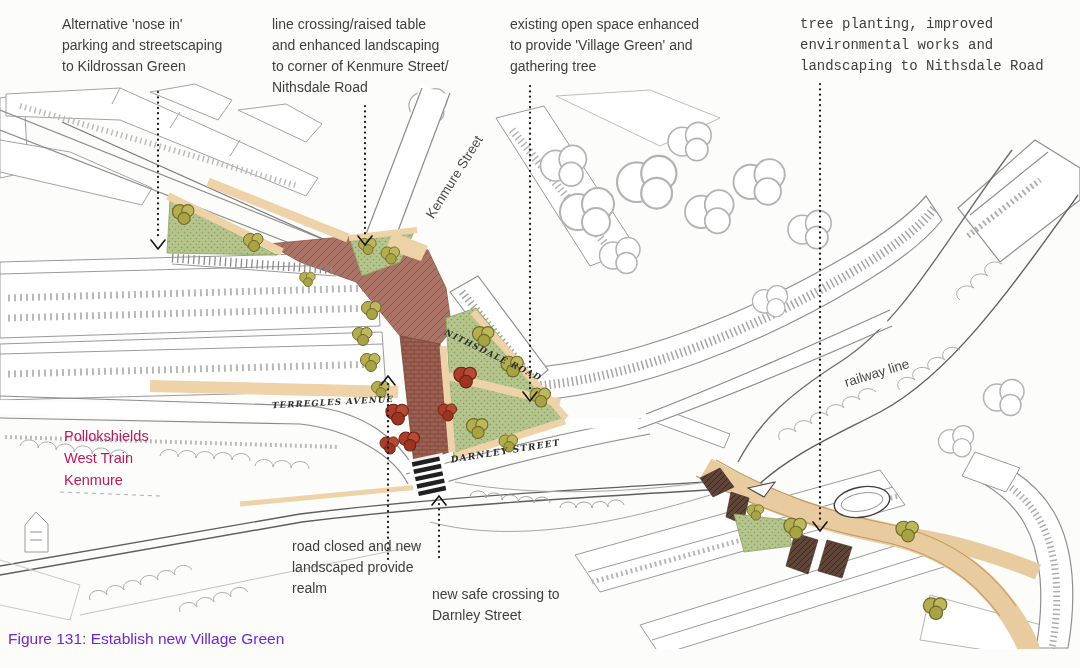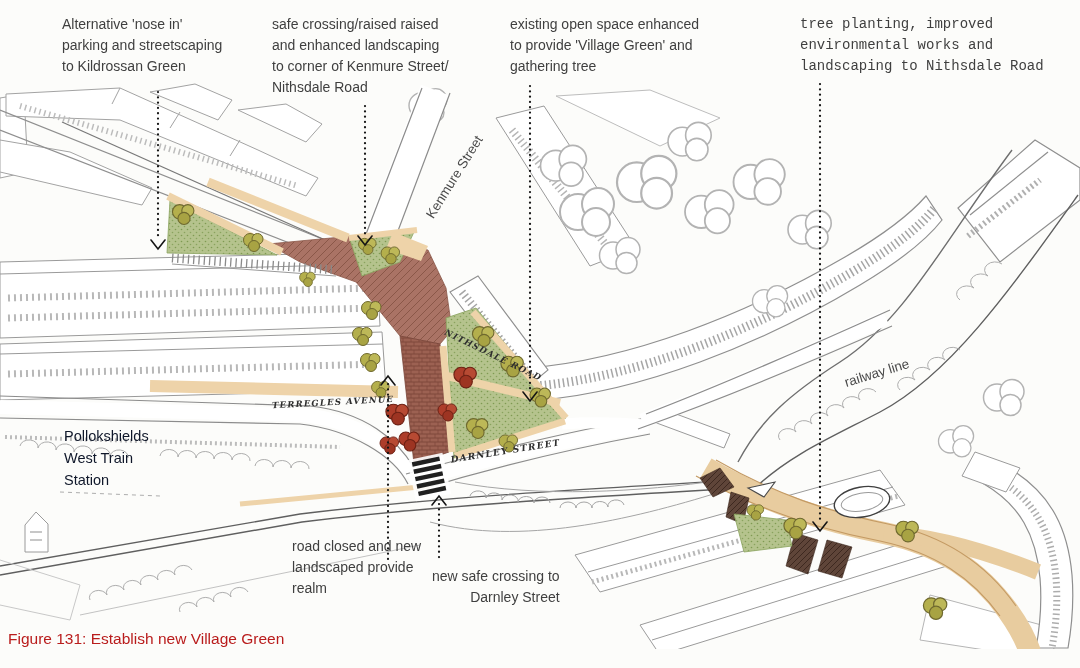--- a/index.html
+++ b/index.html
@@ -4,22 +4,22 @@
 <style>
   html,body{margin:0;padding:0;background:#fcfcfa;}
   .stage{position:relative;width:1080px;height:649px;background:#fcfcfa;
          font-family:"Liberation Sans",sans-serif;overflow:hidden;}
   .stage svg{position:absolute;left:0;top:0;}
   .ann{position:absolute;font-size:14px;line-height:21px;color:#3f3f3f;}
   .ann div{white-space:nowrap;}
   .maplabel{position:absolute;color:#4a4a4a;font-size:13.5px;white-space:nowrap;}
   .hand{position:absolute;font-family:"DejaVu Serif",serif;font-style:italic;
         font-weight:bold;font-size:8.5px;letter-spacing:1.2px;color:#2e2e2e;white-space:nowrap;}
-  .station{position:absolute;font-size:14.5px;line-height:22px;color:#0f172a;}
-  .caption{position:absolute;left:8px;top:630px;font-size:15.5px;color:#b91c1c;
+  .station{position:absolute;font-size:14.5px;line-height:22px;color:#be185d;}
+  .caption{position:absolute;left:8px;top:630px;font-size:15.5px;color:#6d28d9;
            border-bottom:1.6px solid #5a5a5a;padding:0 10px 3px 0;}
 </style>
 </head>
 <body>
 
 <div class="stage">
 
 <svg width="1080" height="668" viewBox="0 0 1080 668">
   <defs>
     <pattern id="pgreen" width="6" height="6" patternUnits="userSpaceOnUse">
@@ -279,52 +279,52 @@
     <path d="M432,505 L439,496 L446,505" stroke-width="1.6"></path>
   </g>
 </svg>
 
 <div class="ann" style="left:62px;top:14px;">
   <div>Alternative 'nose in'</div>
   <div>parking and streetscaping</div>
   <div>to Kildrossan Green</div>
 </div>
 <div class="ann" style="left:272px;top:14px;">
-  <div>safe crossing/raised raised</div>
+  <div>line crossing/raised table</div>
   <div>and enhanced landscaping</div>
   <div>to corner of Kenmure Street/</div>
   <div>Nithsdale Road</div>
 </div>
 <div class="ann" style="left:510px;top:14px;">
   <div>existing open space enhanced</div>
   <div>to provide 'Village Green' and</div>
   <div>gathering tree</div>
 </div>
 <div class="ann" style="left:800px;top:14px;font-family:Liberation Mono, monospace;">
   <div>tree planting, improved</div>
   <div>environmental works and</div>
   <div>landscaping to Nithsdale Road</div>
 </div>
 
 <div class="ann" style="left:292px;top:536px;">
   <div>road closed and new</div>
   <div>landscaped provide</div>
   <div>realm</div>
 </div>
-<div class="ann" style="left:432px;top:566px;text-align:right;">
+<div class="ann" style="left:432px;top:584px;">
   <div>new safe crossing to</div>
   <div>Darnley Street</div>
 </div>
 
 <div class="maplabel" style="left:403px;top:162px;width:112px;transform:rotate(-58deg);">Kenmure Street</div>
 <div class="maplabel" style="left:843px;top:362px;width:90px;transform:rotate(-17deg);">railway line</div>
 <div class="hand" style="left:272px;top:397px;transform:rotate(-3deg);">TERREGLES AVENUE</div>
 <div class="hand" style="left:440px;top:350px;transform:rotate(26deg);">NITHSDALE ROAD</div>
 <div class="hand" style="left:450px;top:446px;font-size:9px;transform:rotate(-9deg);">DARNLEY STREET</div>
 <div class="station" style="left:64px;top:425px;">
   <div>Pollokshields</div>
   <div>West Train</div>
-  <div>Station</div>
+  <div>Kenmure</div>
 </div>
 
 <div class="caption">Figure 131: Establish new Village Green</div>
 
 </div>
 
 </body></html>

